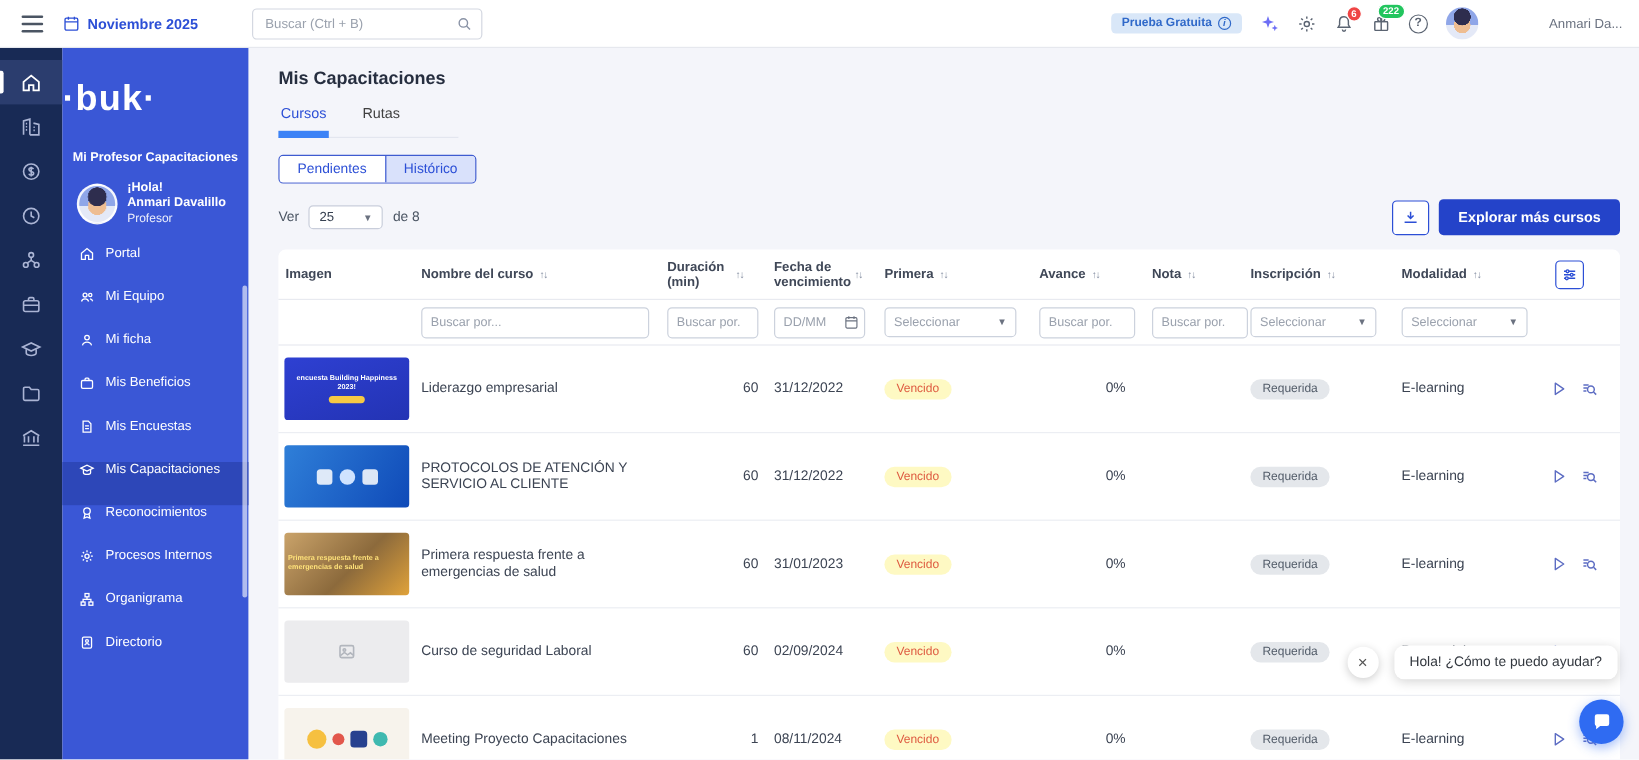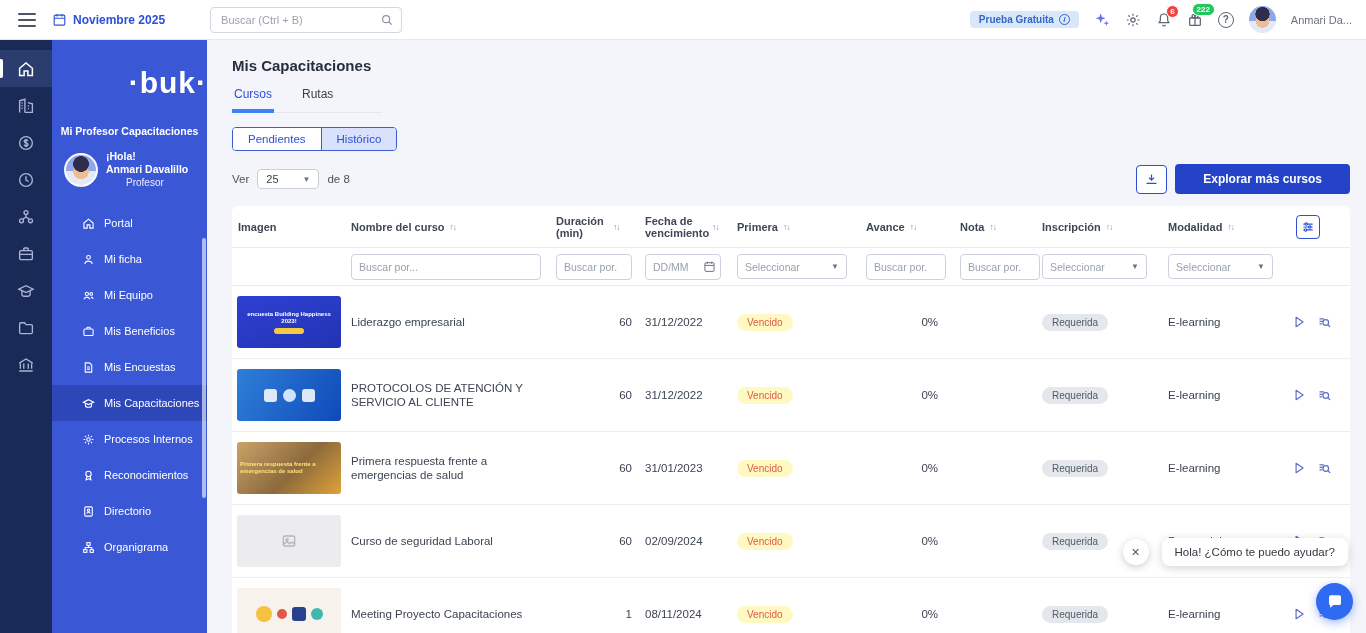--- a/index.html
+++ b/index.html
@@ -24,60 +24,60 @@
   .tb-ic{position:relative;color:#5b6472;display:flex;align-items:center;}
   .tb-ic.sparkle{color:#6d6ef5;}
   .badge-red{position:absolute;top:-7px;right:-7px;background:#ef4444;color:#fff;font-size:8px;font-weight:bold;min-width:13px;height:13px;border-radius:7px;display:flex;align-items:center;justify-content:center;padding:0 2px;border:1px solid #fff;}
   .badge-green{position:absolute;top:-9px;right:-12px;background:#22c55e;color:#fff;font-size:8px;font-weight:bold;height:13px;border-radius:7px;display:flex;align-items:center;justify-content:center;padding:0 4px;border:1px solid #fff;}
   .help-circle{width:16px;height:16px;border:1.5px solid #5b6472;border-radius:50%;color:#5b6472;font-size:10px;font-weight:bold;display:flex;align-items:center;justify-content:center;}
   .avatar{border-radius:50%;background:
     radial-gradient(circle at 50% 30%, #2e2d4e 0 30%, transparent 31%),
     radial-gradient(circle at 50% 55%, #eebd92 0 34%, transparent 35%),
     linear-gradient(180deg,#8fa6e8 0 55%,#e4e9f7 55% 100%);}
   .topbar .avatar{width:27px;height:27px;}
-  .user-short{color:#6b7280;font-size:11px;}
+  .user-short{color:#6b7280;font-size:11px;margin-left:44px;}
 
   
   .iconrail{position:absolute;top:40px;left:0;width:52px;height:593px;background:#182a55;display:flex;flex-direction:column;align-items:stretch;padding-top:10px;}
   .rail-item{height:37px;display:flex;align-items:center;justify-content:center;color:#aab4d4;position:relative;}
   .rail-item svg{width:18px;height:18px;}
   .rail-item.active{background:#2b3d6e;color:#fff;}
   .rail-item.active::before{content:"";position:absolute;left:0;top:9px;width:3px;height:19px;background:#fff;border-radius:0 2px 2px 0;}
 
   
   .sidebar{position:absolute;top:40px;left:52px;width:155px;height:593px;background:#3a57d6;color:#fff;}
   .sb-scroll{position:absolute;right:1px;top:198px;width:4px;height:260px;background:rgba(255,255,255,.6);border-radius:2px;}
-  .buk-logo{margin-top:26px;text-align:right;font-size:30px;font-weight:bold;letter-spacing:1px;}
+  .buk-logo{margin-top:26px;text-align:left;font-size:30px;font-weight:bold;letter-spacing:1px;}
   .project-name{margin-top:25px;text-align:center;font-size:10.5px;font-weight:bold;}
   .user-card{margin:13px 0 0 12px;display:flex;align-items:center;gap:8px;}
   .user-card .avatar{width:34px;height:34px;border:2px solid rgba(255,255,255,.9);}
   .user-text{font-size:10.5px;line-height:13px;}
   .user-text .uname{font-weight:bold;}
-  .user-text .urole{font-size:10px;opacity:.9;margin-left:20px;}
+  .user-text .urole{font-size:10px;opacity:.9;}
   .menu{margin-top:16px;}
-  .menu-item{height:36px;display:flex;align-items:center;gap:9px;padding-left:30px;font-size:11px;cursor:pointer;}
+  .menu-item{height:36px;display:flex;gap:9px;padding-left:14px;font-size:11px;cursor:pointer;}
   .menu-item svg{width:13px;height:13px;flex:none;}
   .menu-item.active{background:#2d47b8;}
 
   
   .main{position:absolute;top:40px;left:207px;width:1159px;height:593px;padding:17px 16px 0 25px;overflow:hidden;}
   .page-title{font-size:15px;font-weight:bold;color:#262e3f;}
   .tabs{display:flex;gap:26px;margin-top:13px;border-bottom:1px solid #e3e6ef;width:150px;}
   .tab{font-size:12px;padding:0 2px 8px 2px;color:#404040;cursor:pointer;}
-  .tab.active{color:#2c4fd6;border-bottom:4px solid #3b82f6;margin-bottom:-1px;}
+  .tab.active{color:#2c4fd6;border-bottom:6px solid #3b82f6;margin-bottom:-1px;}
   .toggle-group{display:inline-flex;margin-top:14px;border:1px solid #3e5bd0;border-radius:4px;overflow:hidden;}
   .toggle{padding:5px 15px;font-size:11.5px;color:#2c4fd6;background:#fff;}
   .toggle + .toggle{border-left:1px solid #3e5bd0;}
   .toggle.selected{background:#d9e1fb;}
   .list-controls{margin-top:13px;display:flex;align-items:center;gap:8px;font-size:11.5px;color:#4b5563;width:1118px;}
   .select-sm{display:flex;align-items:center;gap:24px;border:1px solid #c9cedb;background:#fff;border-radius:4px;padding:3px 8px;font-size:11px;color:#374151;}
   .chev{font-size:8px;color:#6b7280;}
   .lc-spacer{flex:1;}
   .download-btn{width:31px;height:29px;border:1px solid #2c4fd6;border-radius:4px;background:#fff;color:#2c4fd6;display:flex;align-items:center;justify-content:center;}
-  .explore-btn{height:30px;background:#2443c9;color:#fff;border-radius:4px;padding:0 28px;font-size:12px;font-weight:bold;}
+  .explore-btn{height:30px;background:#2443c9;color:#fff;border-radius:4px;padding:0 16px;font-size:12px;font-weight:bold;}
 
   
   .table{margin-top:12px;width:1118px;background:#fff;border-radius:6px 6px 0 0;}
   .trow{display:grid;grid-template-columns:119px 205px 89px 92px 129px 94px 82px 126px 124px 58px;align-items:center;}
   .thead{height:42px;border-bottom:1px solid #e8eaf0;}
   .th{display:flex;align-items:center;gap:5px;font-size:11px;font-weight:bold;color:#3f4757;padding-right:10px;line-height:12px;}
   .th:first-child{padding-left:6px;}
   .sort{font-size:8.5px;letter-spacing:-1px;color:#8a93a6;cursor:pointer;flex:none;}
   .col-btn{width:24px;height:24px;border:1px solid #2c4fd6;border-radius:4px;color:#2c4fd6;display:flex;align-items:center;justify-content:center;margin-left:4px;}
   .tfilter{height:38px;border-bottom:1px solid #e8eaf0;}
@@ -259,40 +259,40 @@
       <span>
           <svg viewBox="0 0 24 24" fill="none" stroke="currentColor" stroke-width="2">
             <path d="M3.5 11 12 4l8.5 7v9.5h-6v-6h-5v6h-6Z"></path>
           </svg>
         </span>
       <span>Portal</span>
     </div>
     <div class="menu-item">
       <span>
           <svg viewBox="0 0 24 24" fill="none" stroke="currentColor" stroke-width="2">
-            <circle cx="12" cy="8" r="3.5"></circle>
-            <path d="M5 20c1-3.5 3.8-5 7-5s6 1.5 7 5"></path>
-          </svg>
-        </span>
-      <span>Mi ficha</span>
-    </div>
-    <div class="menu-item">
-      <span>
-          <svg viewBox="0 0 24 24" fill="none" stroke="currentColor" stroke-width="2">
             <circle cx="9" cy="9" r="3"></circle>
             <path d="M3.5 19c.8-2.8 3-4 5.5-4s4.7 1.2 5.5 4"></path>
             <circle cx="17" cy="9" r="2.5"></circle>
             <path d="M16.5 15c2.2.2 3.6 1.4 4.2 3.5"></path>
           </svg>
         </span>
       <span>Mi Equipo</span>
     </div>
     <div class="menu-item">
       <span>
           <svg viewBox="0 0 24 24" fill="none" stroke="currentColor" stroke-width="2">
+            <circle cx="12" cy="8" r="3.5"></circle>
+            <path d="M5 20c1-3.5 3.8-5 7-5s6 1.5 7 5"></path>
+          </svg>
+        </span>
+      <span>Mi ficha</span>
+    </div>
+    <div class="menu-item">
+      <span>
+          <svg viewBox="0 0 24 24" fill="none" stroke="currentColor" stroke-width="2">
             <rect x="3.5" y="7.5" width="17" height="12" rx="2"></rect>
             <path d="M9 7.5V5.5A1.5 1.5 0 0 1 10.5 4h3A1.5 1.5 0 0 1 15 5.5v2"></path>
           </svg>
         </span>
       <span>Mis Beneficios</span>
     </div>
     <div class="menu-item">
       <span>
           <svg viewBox="0 0 24 24" fill="none" stroke="currentColor" stroke-width="2">
             <path d="M6 3.5h8l4 4v13H6Z"></path>
@@ -306,55 +306,55 @@
           <svg viewBox="0 0 24 24" fill="none" stroke="currentColor" stroke-width="2">
             <path d="M2.5 9.5 12 5l9.5 4.5L12 14Z"></path>
             <path d="M6.5 12v4.5c0 1.2 2.5 2.5 5.5 2.5s5.5-1.3 5.5-2.5V12"></path>
           </svg>
         </span>
       <span>Mis Capacitaciones</span>
     </div>
     <div class="menu-item">
       <span>
           <svg viewBox="0 0 24 24" fill="none" stroke="currentColor" stroke-width="2">
+            <circle cx="12" cy="9" r="5"></circle>
+            <path d="M9 13.5 7.5 20l4.5-2 4.5 2-1.5-6.5"></path>
+          </svg>
+        </span>
+      <span>Reconocimientos</span>
+    </div>
+    <div class="menu-item">
+      <span>
+          <svg viewBox="0 0 24 24" fill="none" stroke="currentColor" stroke-width="2">
             <circle cx="12" cy="12" r="3.2"></circle>
             <path d="M12 3v3M12 18v3M3 12h3M18 12h3M5.5 5.5l2 2M16.5 16.5l2 2M18.5 5.5l-2 2M7.5 16.5l-2 2"></path>
           </svg>
         </span>
       <span>Procesos Internos</span>
-    </div>
-    <div class="menu-item">
-      <span>
-          <svg viewBox="0 0 24 24" fill="none" stroke="currentColor" stroke-width="2">
-            <circle cx="12" cy="9" r="5"></circle>
-            <path d="M9 13.5 7.5 20l4.5-2 4.5 2-1.5-6.5"></path>
-          </svg>
-        </span>
-      <span>Reconocimientos</span>
-    </div>
-    <div class="menu-item">
-      <span>
-          <svg viewBox="0 0 24 24" fill="none" stroke="currentColor" stroke-width="2">
-            <rect x="5" y="3.5" width="14" height="17" rx="2"></rect>
-            <circle cx="12" cy="9.5" r="2.2"></circle>
-            <path d="M8.5 16c.7-1.8 2-2.5 3.5-2.5s2.8.7 3.5 2.5"></path>
-          </svg>
-        </span>
-      <span>Directorio</span>
     </div>
     <div class="menu-item">
       <span>
           <svg viewBox="0 0 24 24" fill="none" stroke="currentColor" stroke-width="2">
             <rect x="9" y="3" width="6" height="5"></rect>
             <rect x="3" y="16" width="6" height="5"></rect>
             <rect x="15" y="16" width="6" height="5"></rect>
             <path d="M12 8v4M12 12H6v4M12 12h6v4"></path>
           </svg>
         </span>
       <span>Organigrama</span>
+    </div>
+    <div class="menu-item">
+      <span>
+          <svg viewBox="0 0 24 24" fill="none" stroke="currentColor" stroke-width="2">
+            <rect x="5" y="3.5" width="14" height="17" rx="2"></rect>
+            <circle cx="12" cy="9.5" r="2.2"></circle>
+            <path d="M8.5 16c.7-1.8 2-2.5 3.5-2.5s2.8.7 3.5 2.5"></path>
+          </svg>
+        </span>
+      <span>Directorio</span>
     </div>
   </nav>
   <div class="sb-scroll"></div>
 </aside>
 
 <main class="main">
   <h1 class="page-title">Mis Capacitaciones</h1>
 
   <div class="tabs">
     <div class="tab active">Cursos</div>

